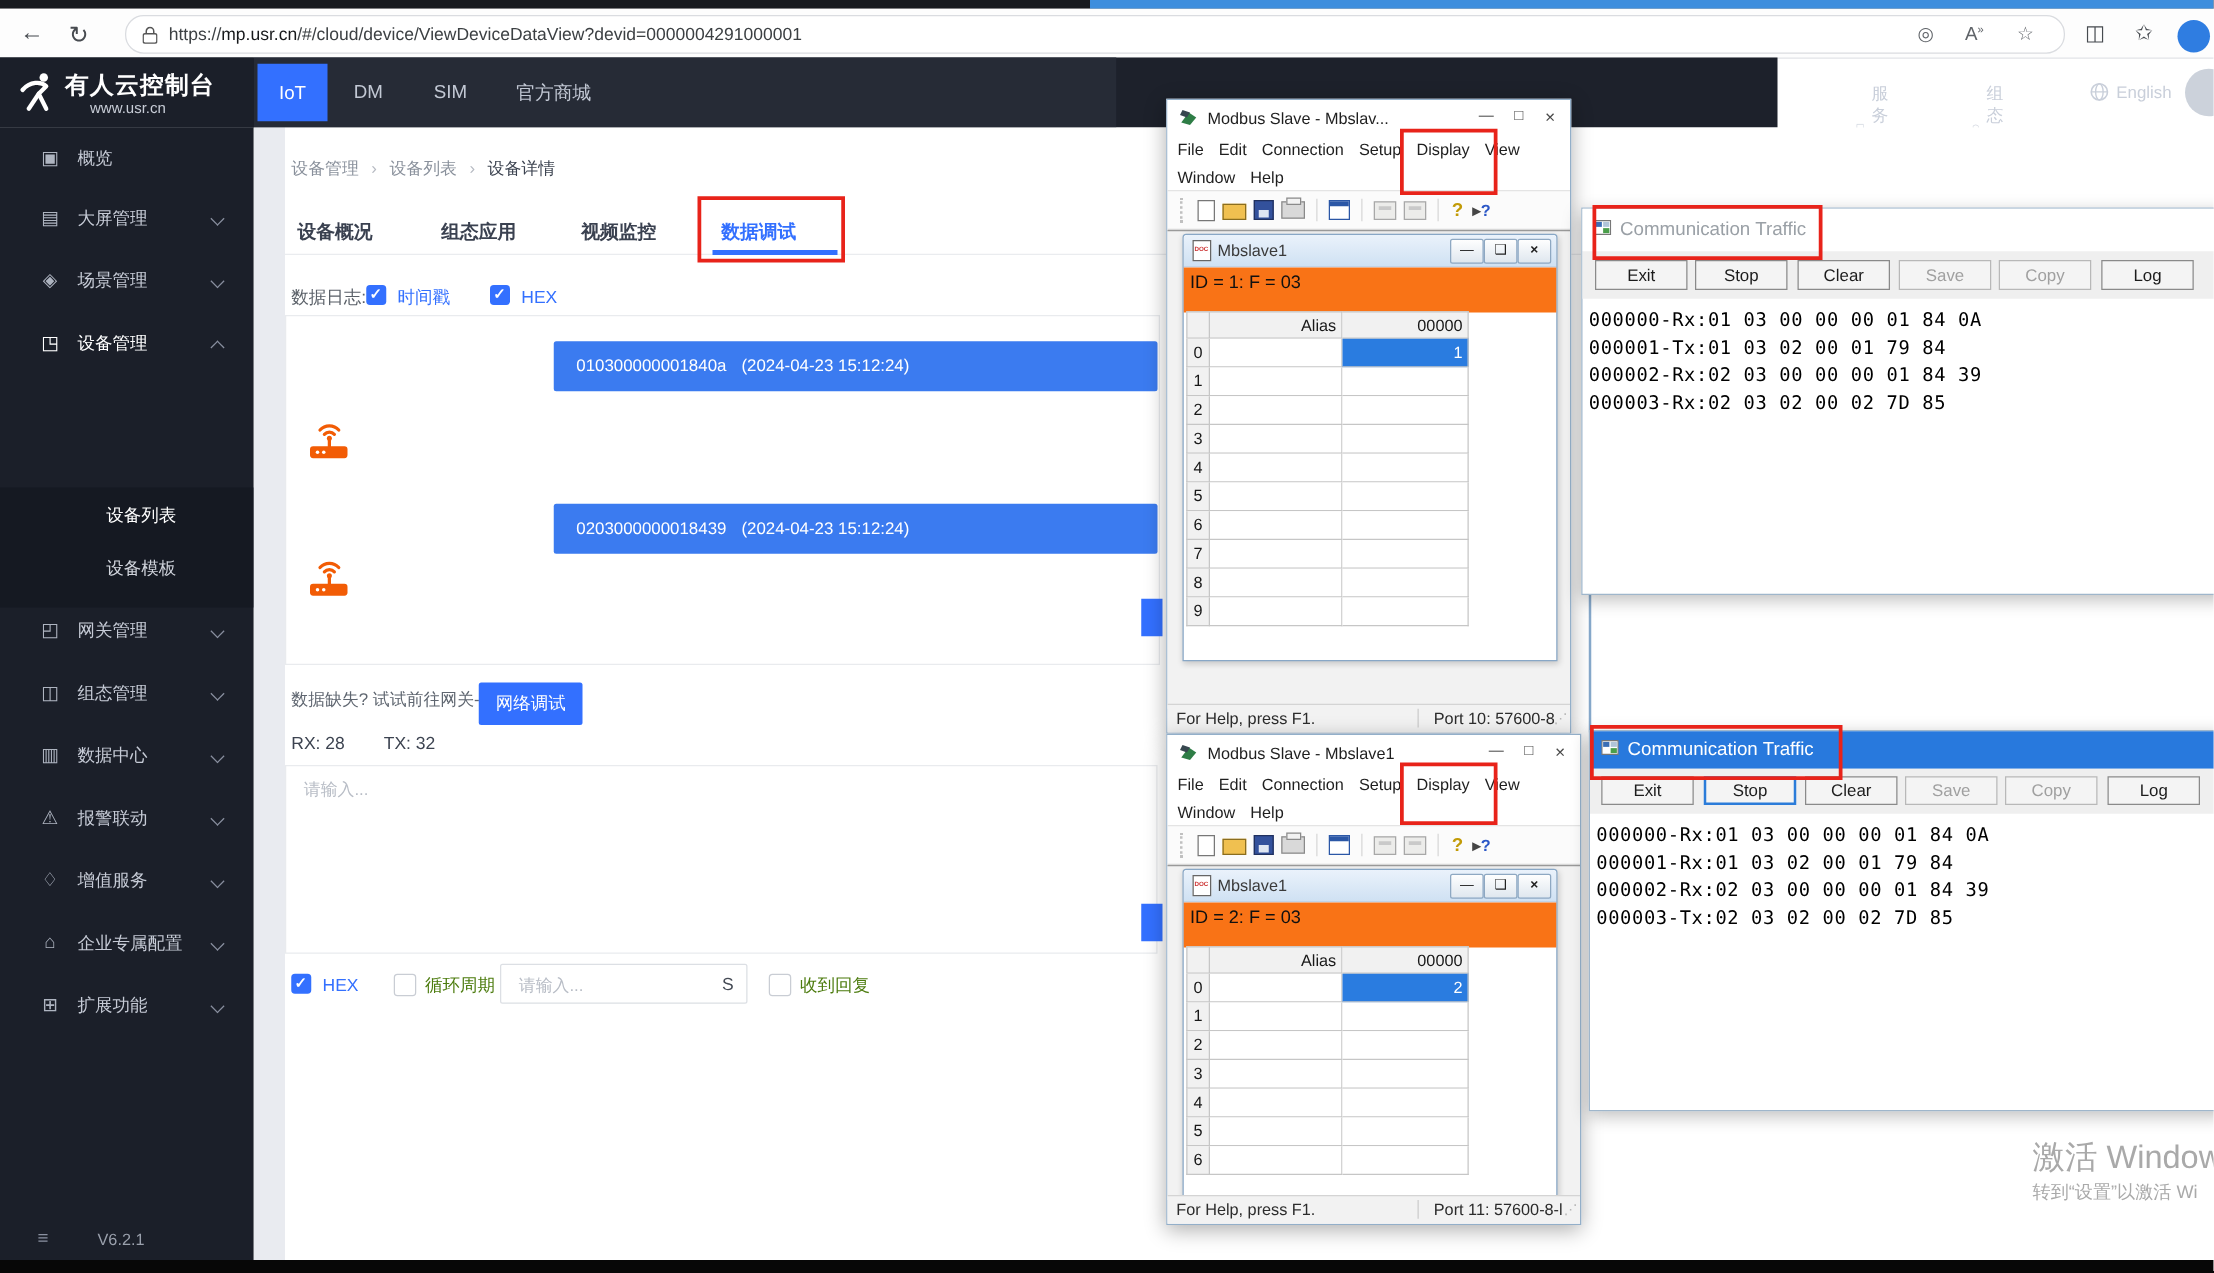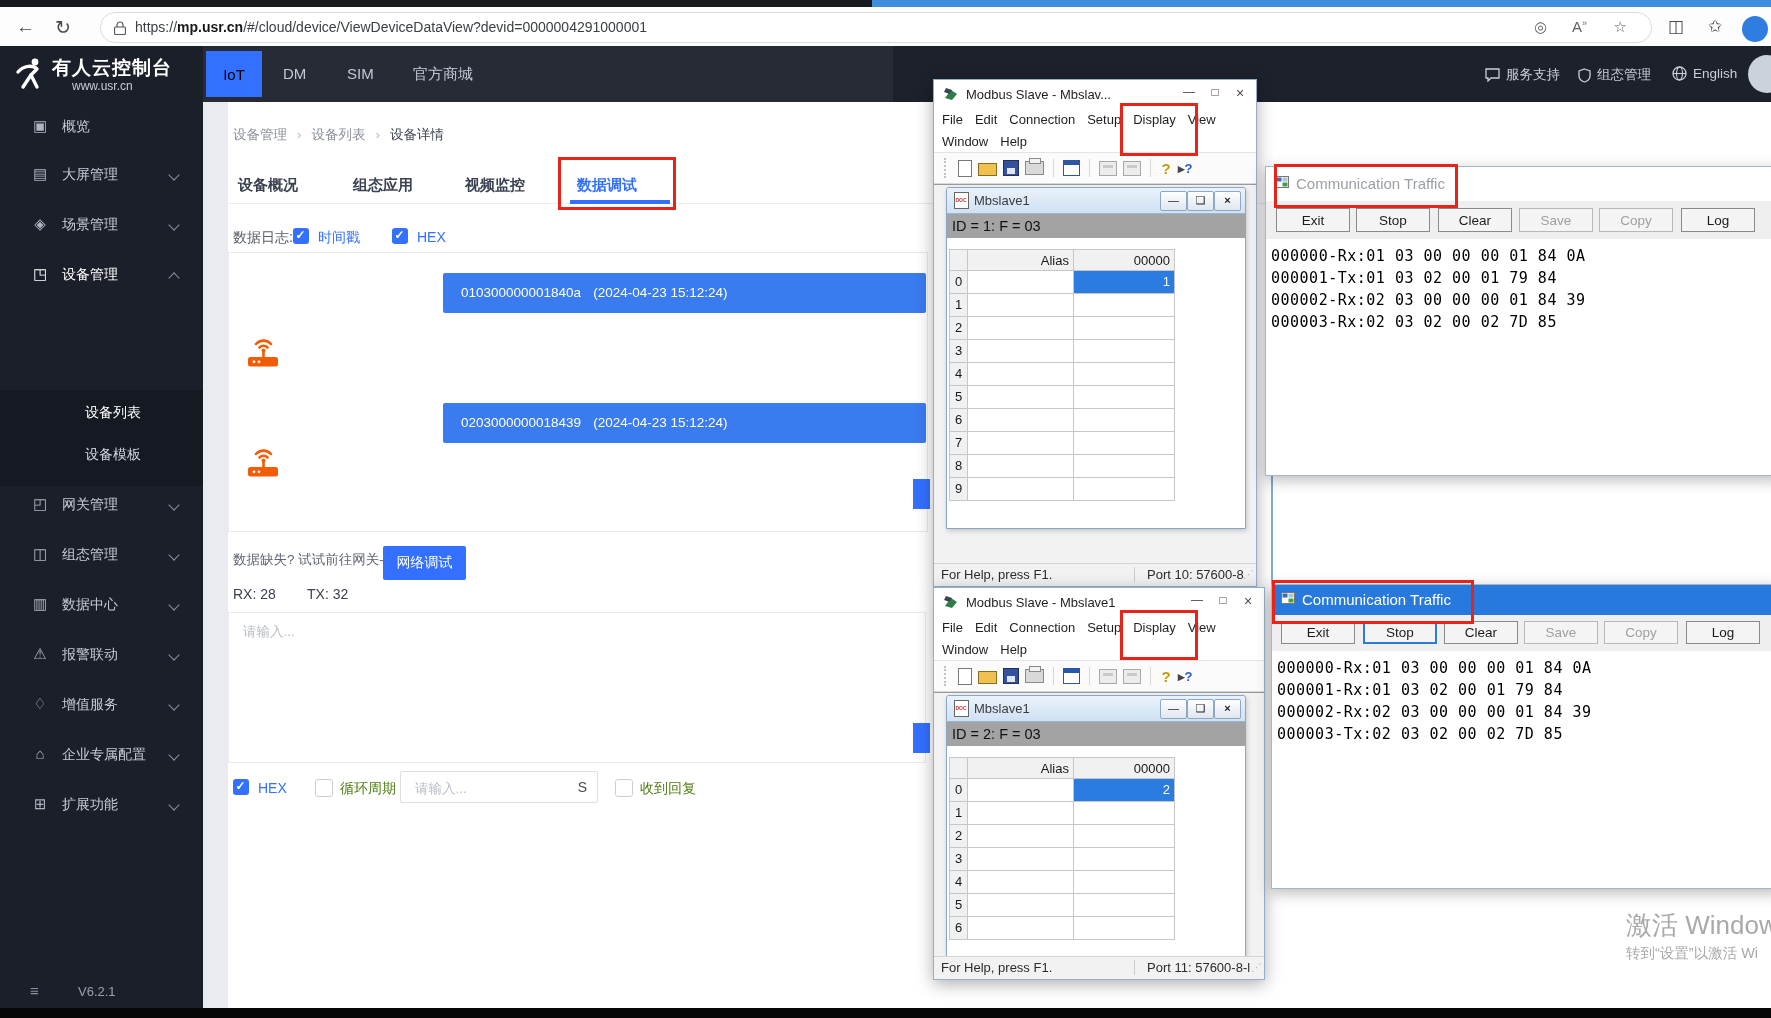--- a/index.html
+++ b/index.html
@@ -7,31 +7,31 @@
           font-family:"Liberation Sans",sans-serif;-webkit-font-smoothing:antialiased}
   .abs{position:absolute}
   
   .tabstrip{left:0;top:0;width:1771px;height:7px;background:#17191e}
   .tabstrip-blue{left:872px;top:0;width:899px;height:7px;background:#3e8edd}
   .toolbar{left:0;top:7px;width:1771px;height:39px;background:#fdfdfd;border-bottom:1px solid #e2e4e8}
   .navic{position:absolute;top:9px;font-size:19px;color:#474b50}
   .urlpill{position:absolute;left:100px;top:5px;width:1550px;height:29px;border:1px solid #dadce0;
            border-radius:15px;background:#fff}
   .urltext{position:absolute;left:34px;top:6px;font-size:14px;color:#3c4043;white-space:nowrap}
-  .urltext .host{font-weight:700;color:#16181a}
+  .urltext .host{font-weight:400;color:#16181a}
   .pillic{position:absolute;top:5px;font-size:15px;color:#5f6368}
   
-  .hdr{left:0;top:46px;width:1771px;height:56px;background:#1d212b}
+  .hdr{left:0;top:46px;width:1422px;height:56px;background:#1d212b}
   .hdr-tabszone{position:absolute;left:203px;top:0;width:690px;height:56px;background:#262b36}
   .logoblock{position:absolute;left:0;top:0;width:203px;height:56px;background:#1b1f29}
   .logotitle{position:absolute;left:52px;top:9px;font-size:19px;font-weight:700;color:#fff;letter-spacing:1px}
   .logosub{position:absolute;left:72px;top:33px;font-size:12px;color:#c7ccd6}
   .navtab{position:absolute;top:19px;font-size:15px;color:#c2c8d4}
   .navtab-active{position:absolute;left:206px;top:5px;width:56px;height:46px;background:#3370ff;
-                 color:#000000;font-size:15px;display:flex;align-items:center;justify-content:center}
+                 color:#ffffff;font-size:15px;display:flex;align-items:center;justify-content:center}
   .hdr-right{position:absolute;top:20px;font-size:13.5px;color:#c9cfda;display:flex;align-items:center;gap:6px}
   
   .sidebar{left:0;top:102px;width:203px;height:906px;background:#1b1f29}
   .sitem{position:absolute;left:0;width:203px;height:34px;color:#c6cbd6;font-size:14px}
   .sitem .ic{position:absolute;left:30px;top:7px;width:20px;font-size:15px;color:#aeb4c0;text-align:center}
   .sitem .lb{position:absolute;left:62px;top:8px}
   .chev{position:absolute;right:25px;top:13px;width:7px;height:7px;
         border-right:1.5px solid #8a90a0;border-bottom:1.5px solid #8a90a0;transform:rotate(45deg)}
   .chev.up{transform:rotate(-135deg);top:16px}
   .subblock{position:absolute;left:0;top:288px;width:203px;height:96px;background:#151922}
@@ -96,21 +96,21 @@
   .mdi{position:relative;background:#f2f2f2;border-top:1px solid #9a9a9a}
   .iwin{position:absolute;background:#fff;border:1px solid #88a7c6;border-radius:3px 3px 0 0;
         box-shadow:1px 2px 5px rgba(0,0,0,.18)}
   .ititle{position:relative;height:25px;border-radius:3px 3px 0 0;border-bottom:1px solid #9ab6d4;
           background:linear-gradient(#eaf2fb,#cfe1f3)}
   .ititle .t{position:absolute;left:27px;top:5px;font-size:13px;color:#3a3a3a}
   .ibtn{position:absolute;top:3px;width:25px;height:18px;border:1px solid #8ea8c2;border-radius:2px;
         background:linear-gradient(#fefefe,#dfe7ef);text-align:center;font-size:11px;color:#222;line-height:16px}
   .docic{position:absolute;left:7px;top:4px;width:13px;height:15px;background:#fff;border:1px solid #666}
   .docic::after{content:"DOC";position:absolute;left:0.5px;top:4px;font-size:5px;font-weight:700;color:#c33;letter-spacing:0}
-  .idline{position:relative;height:24px;background:#a3a3a3}
+  .idline{position:relative;height:36px;background:#f97316}
   .idline span{position:absolute;left:5px;top:4px;font-size:14.5px;color:#101010}
   .mtable{position:absolute;left:2px;font-size:13px;color:#181818}
   .mrow{display:flex}
   .mcell{box-sizing:border-box;border-right:1px solid #c6c6c6;border-bottom:1px solid #c6c6c6;height:23px;line-height:22px;background:#fff}
   .mrow.mhead .mcell{background:#f1f1f1;border-top:1px solid #c6c6c6;height:22px}
   .c0{width:19px;text-align:center;border-left:1px solid #c6c6c6;background:#f1f1f1!important}
   .c1{width:106px;text-align:right;padding-right:4px}
   .c2{width:101px;text-align:right;padding-right:4px}
   .sel{background:#2a7ce0!important;color:#fff}
   .statusbar{position:absolute;left:0;bottom:0;width:100%;height:22px;background:#f2f2f2;

